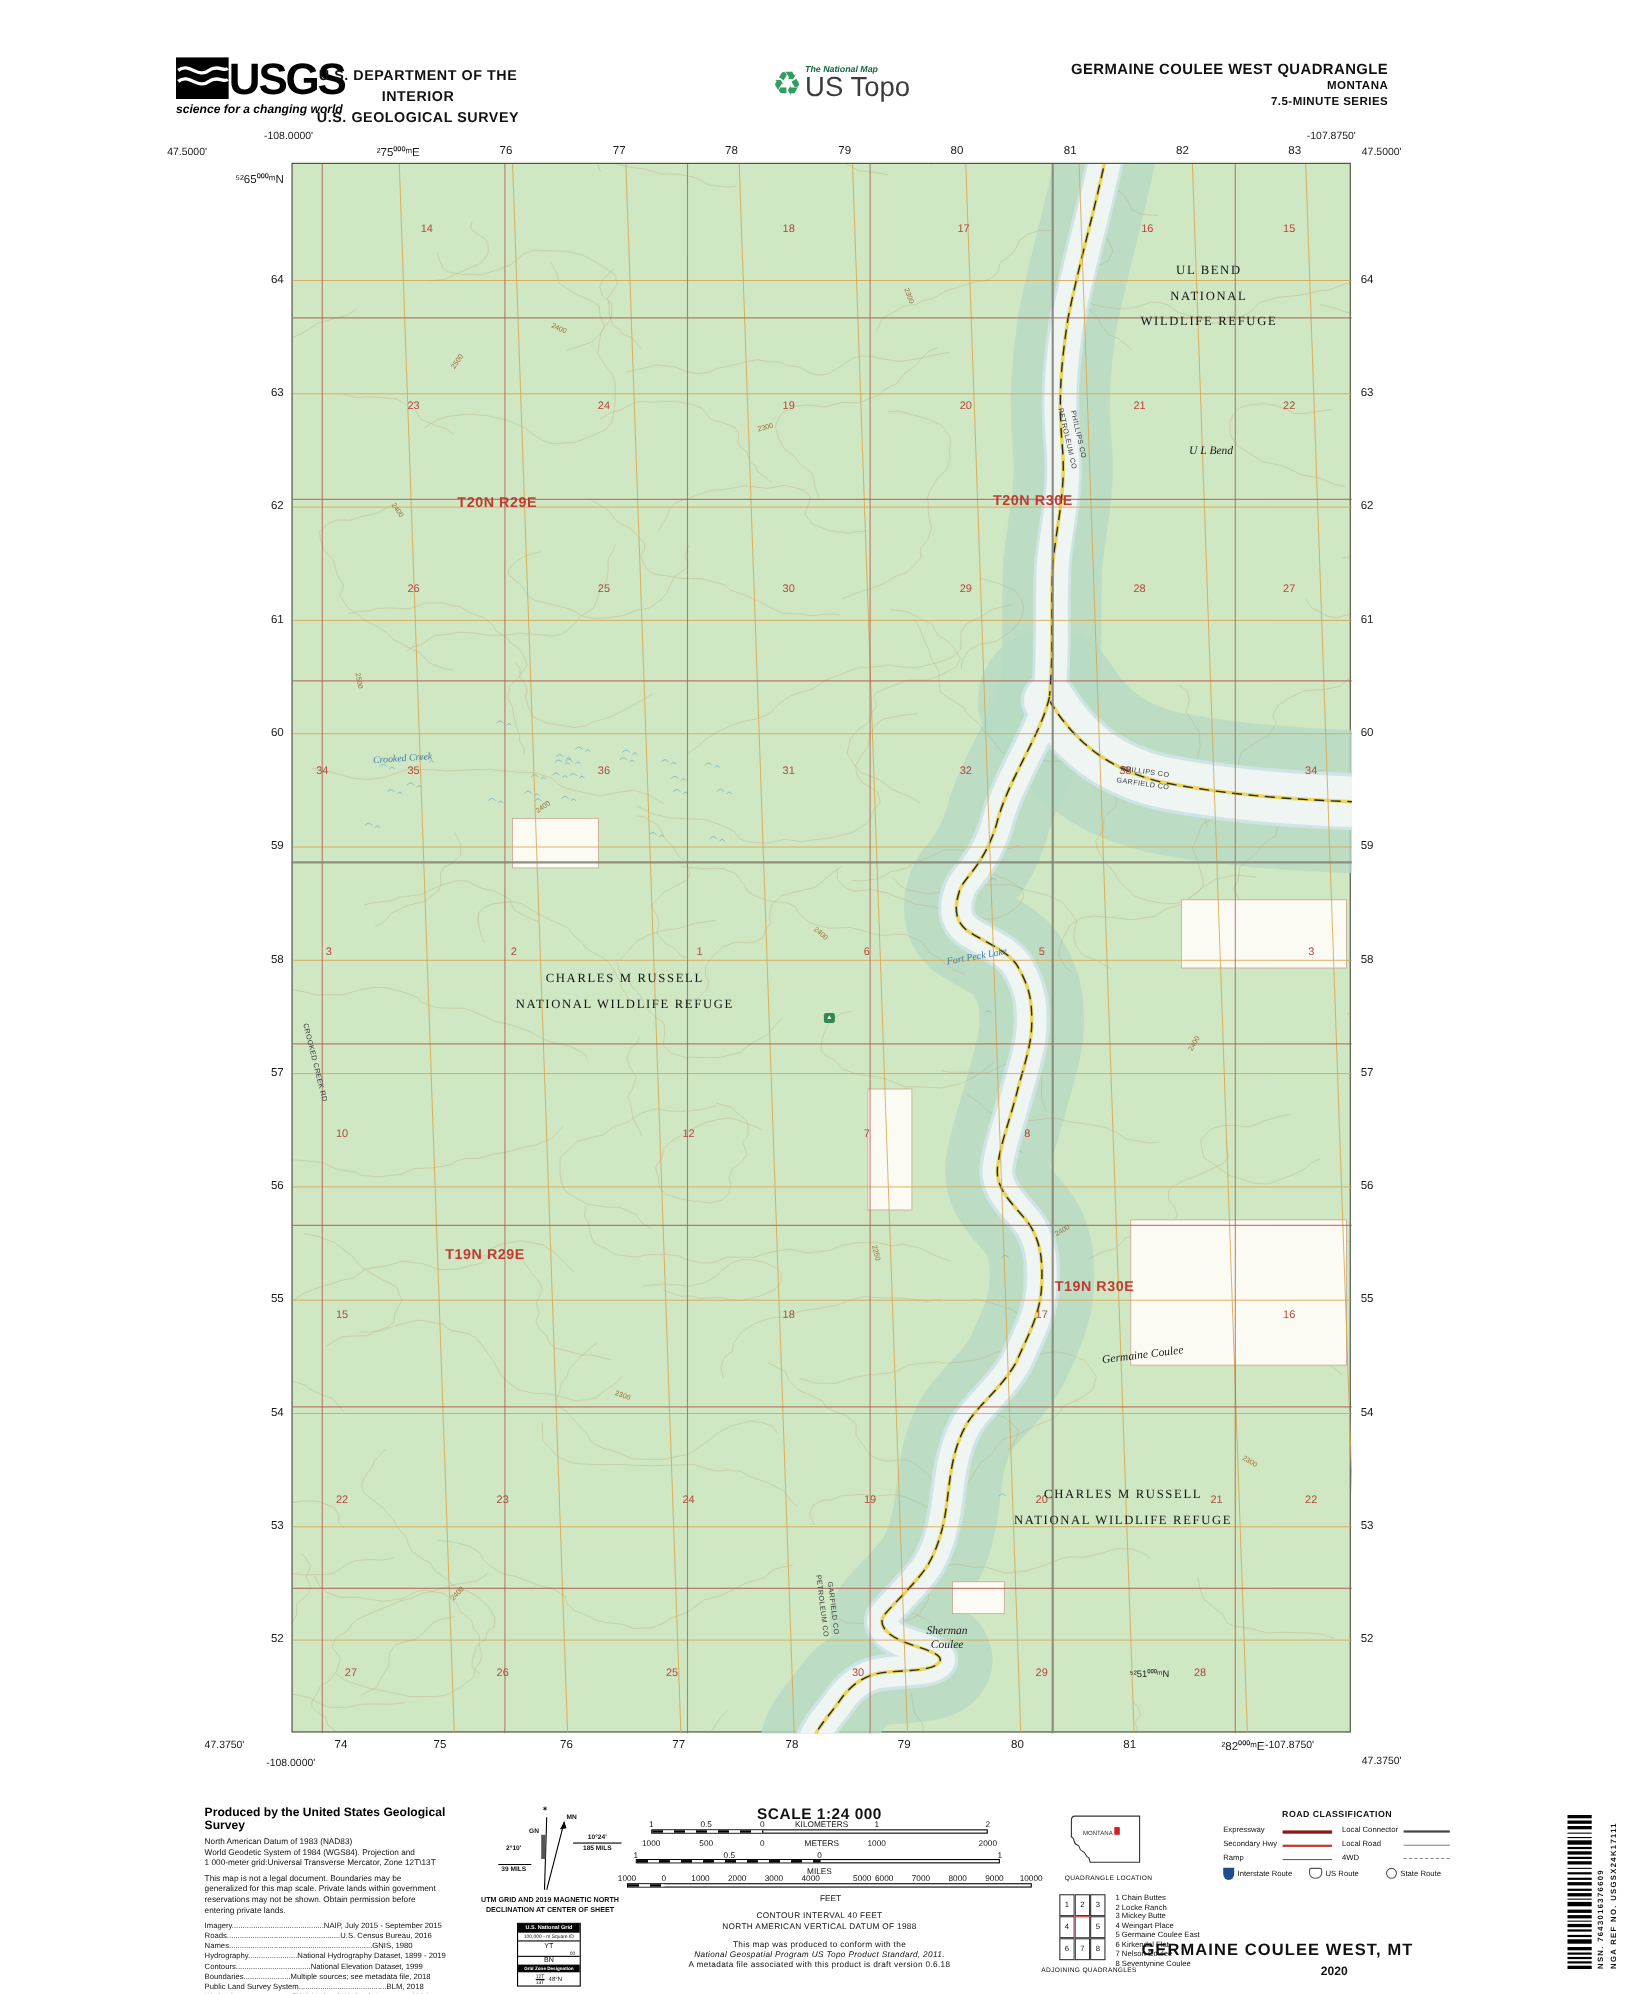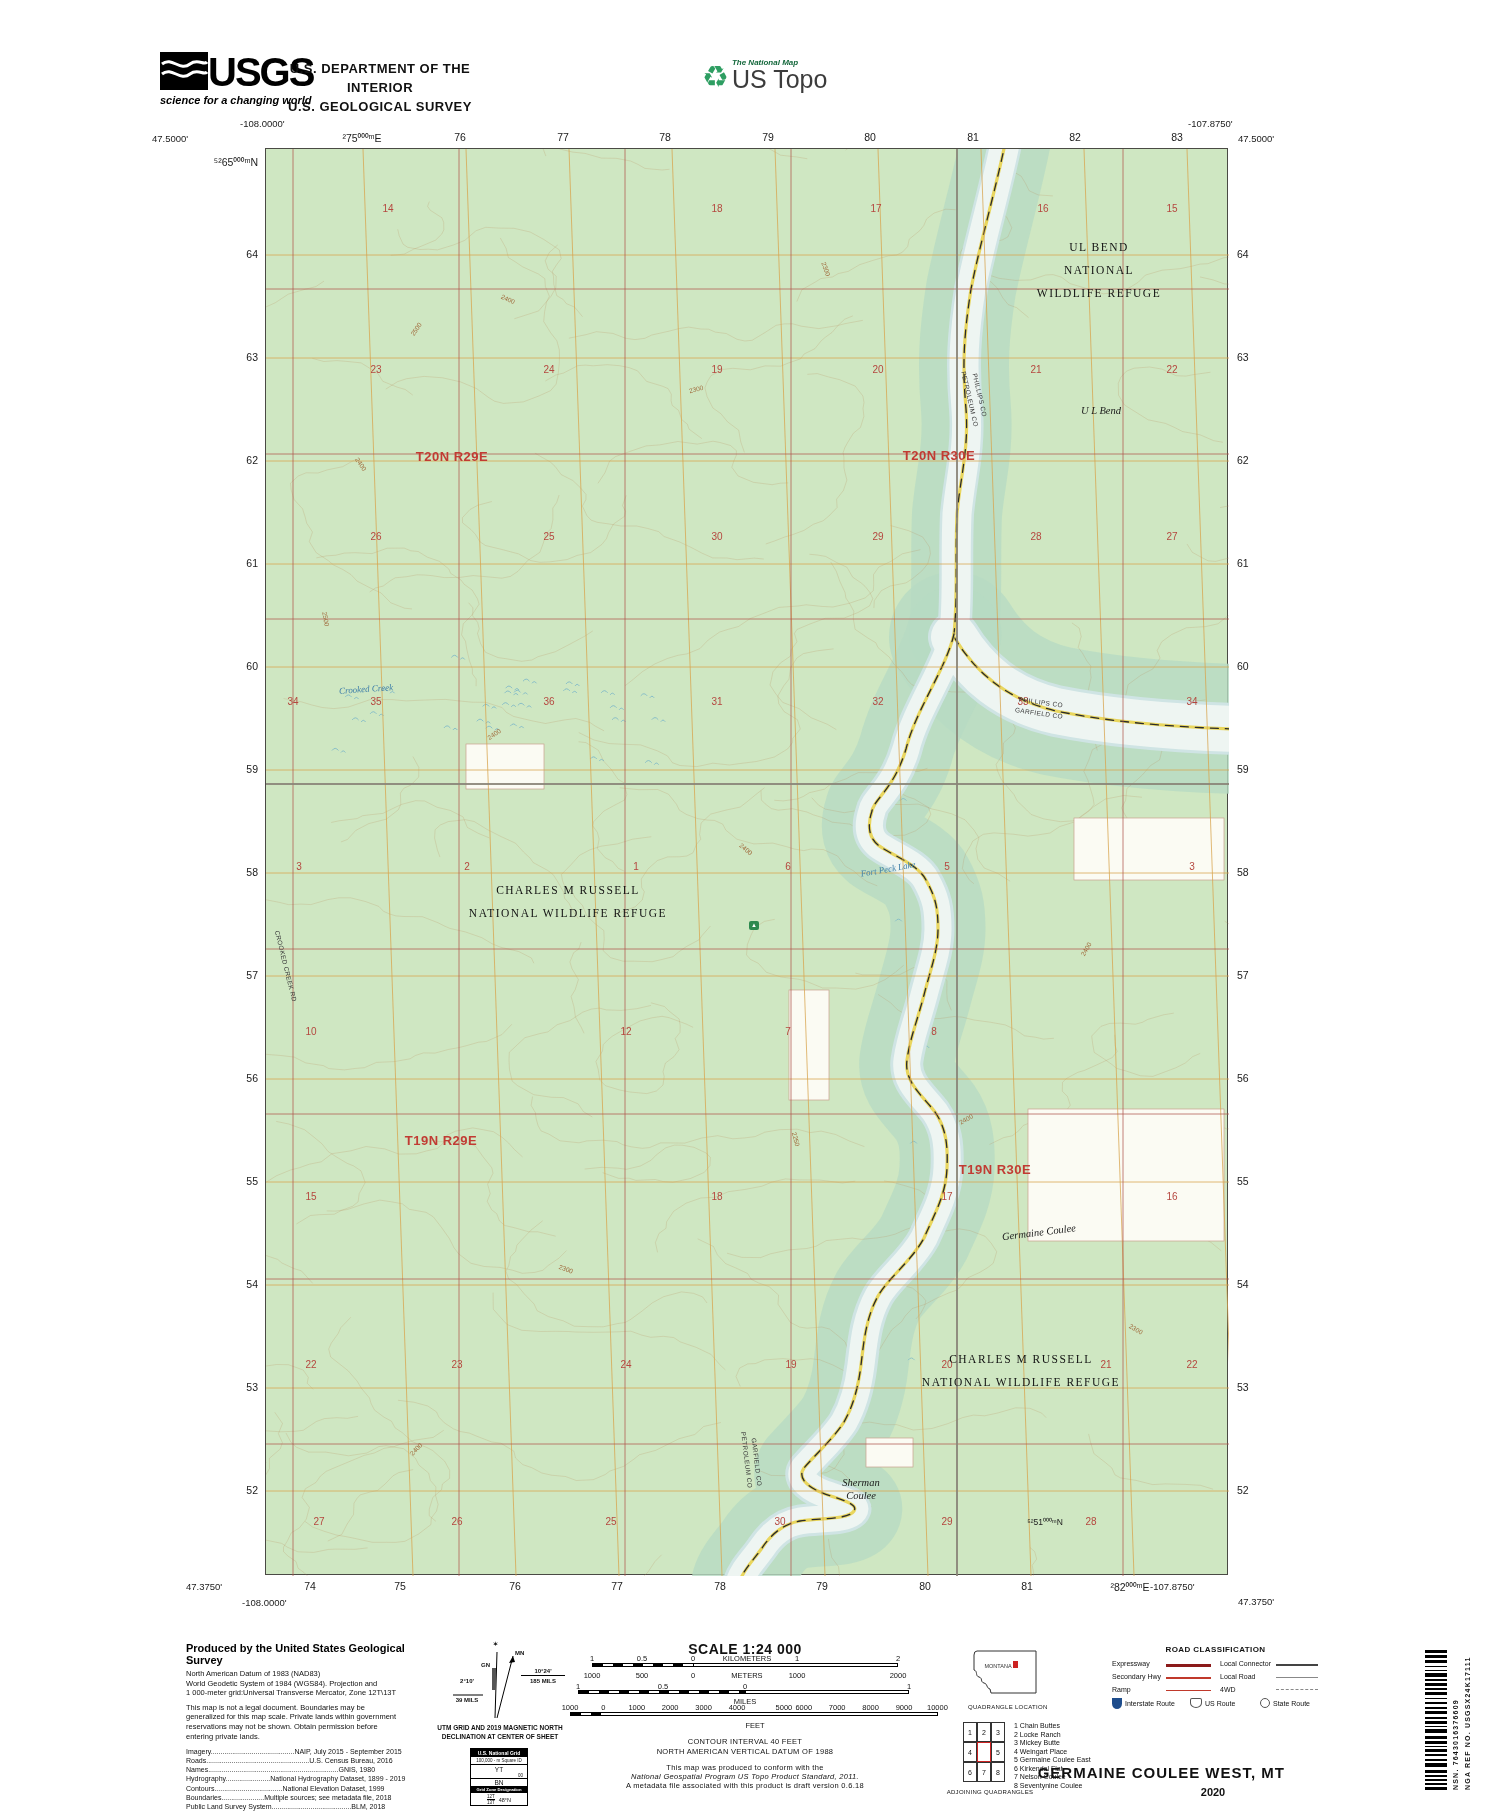--- a/index.html
+++ b/index.html
@@ -80,20 +80,25 @@
   </div>
 
   <div class="abs" style="left:702px;top:58px;display:flex;align-items:flex-end;">
     <span class="recycle">♻</span>
     <div style="margin-left:3px;">
       <div class="tnm">The National Map</div>
       <div class="ustopo">US Topo</div>
     </div>
   </div>
 
+  <div class="abs" style="left:962px;top:55px;width:300px;">
+    <div class="quadtitle">GERMAINE COULEE WEST QUADRANGLE</div>
+    <div class="quadsub" style="margin-top:2px;">MONTANA</div>
+    <div class="quadsub" style="margin-top:2px;">7.5-MINUTE SERIES</div>
+  </div>
 
   <div class="corner" style="left:240px;top:118px;">-108.0000'</div>
   <div class="corner" style="left:152px;top:133px;">47.5000'</div>
   <div class="corner" style="left:1188px;top:118px;">-107.8750'</div>
   <div class="corner" style="left:1238px;top:133px;">47.5000'</div>
   <div class="corner" style="left:186px;top:1581px;">47.3750'</div>
   <div class="corner" style="left:242px;top:1597px;">-108.0000'</div>
   <div class="corner" style="left:1150px;top:1581px;">-107.8750'</div>
   <div class="corner" style="left:1238px;top:1596px;">47.3750'</div>
 

